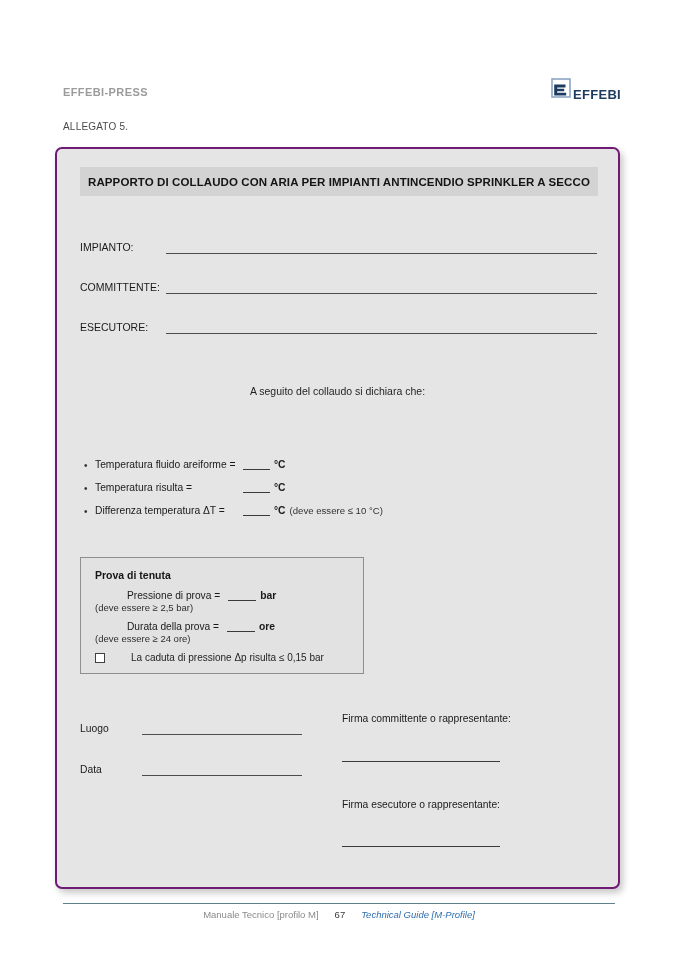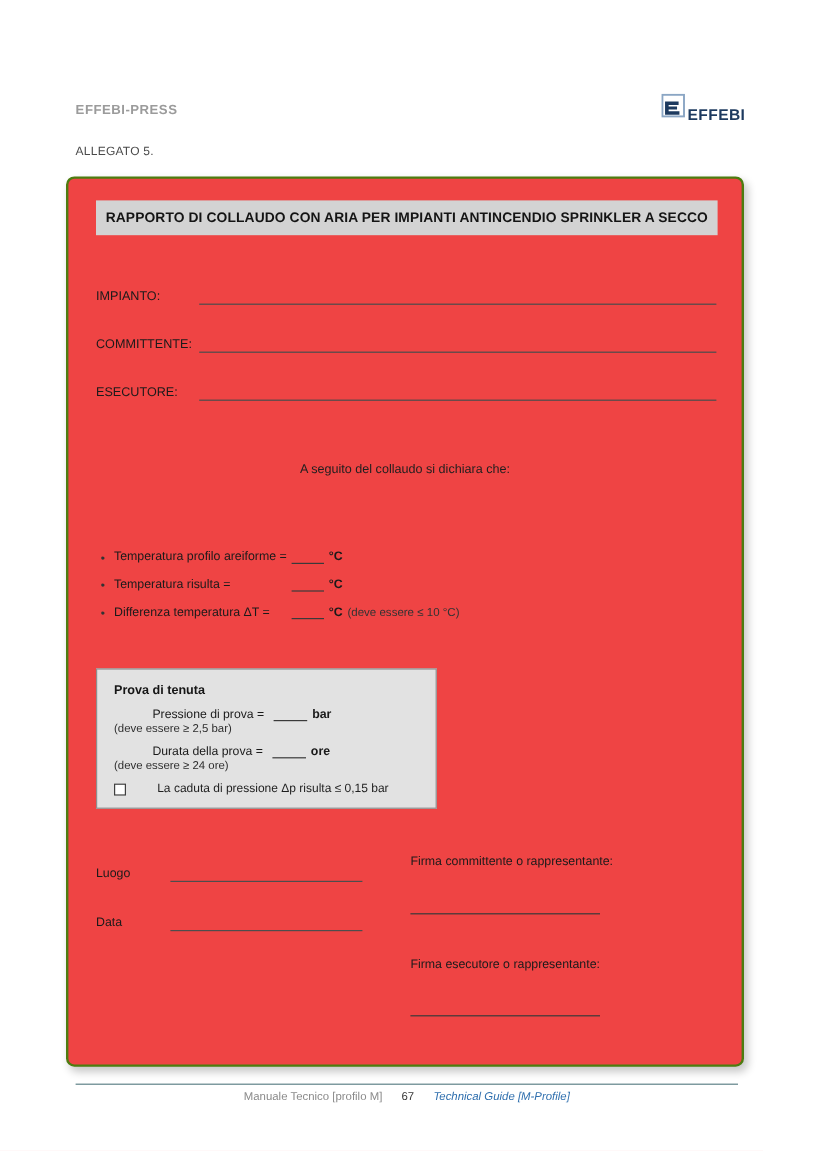--- a/index.html
+++ b/index.html
@@ -8,21 +8,21 @@
 
   
   .press-label { position:absolute; left:63px; top:86px; font-size:11px; font-weight:bold;
                  color:#9b9b9b; letter-spacing:.4px; }
   .logo { position:absolute; left:551px; top:78px; display:flex; align-items:flex-end; }
   .logo-text { font-size:13px; font-weight:bold; color:#1d3a5f; letter-spacing:.3px; margin-left:1px; margin-bottom:1px; }
   .allegato { position:absolute; left:63px; top:121px; font-size:10px; color:#4a4a4a; letter-spacing:.2px; }
 
   
   .form-box { position:absolute; left:55px; top:147px; width:565px; height:742px;
-              background:#ef4444; border:2px solid #4d7c0f; border-radius:7px;
+              background:#e5e5e5; border:2px solid #701a75; border-radius:7px;
               box-shadow:3px 4px 7px rgba(0,0,0,.22);text-decoration:underline; }
   .title-bar { position:absolute; left:23px; top:18px; width:518px; height:29px;
                background:#d3d3d3; display:flex; align-items:center; justify-content:center;
                font-size:11.5px; font-weight:bold; color:#141414; letter-spacing:.1px; }
 
   .field-row { position:absolute; left:23px; width:517px; height:15px; display:flex; align-items:flex-end; }
   .field-row .flabel { font-size:10.5px; color:#1a1a1a; width:86px; flex:none; padding-bottom:1px; }
   .write-line { flex:1; border-bottom:1px solid #4d4d4d; height:12px; }
 
   .decl-heading { position:absolute; left:0; top:236px; width:100%; text-align:center;
@@ -98,21 +98,21 @@
     <div class="field-row" style="top:170px;">
       <span class="flabel">ESECUTORE:</span>
       <span class="write-line"></span>
     </div>
 
     <div class="decl-heading">A seguito del collaudo si dichiara che:</div>
 
 
     <div class="temp-row" style="top:310px;">
       <span class="bullet">•</span>
-      <span class="tlabel">Temperatura profilo areiforme =</span>
+      <span class="tlabel">Temperatura fluido areiforme =</span>
       <span class="tvalue">
         <span class="blank"></span>
         <span class="unit">°C</span>
         <span class="note-inline"></span>
       </span>
     </div>
     <div class="temp-row" style="top:333px;">
       <span class="bullet">•</span>
       <span class="tlabel">Temperatura risulta =</span>
       <span class="tvalue">

